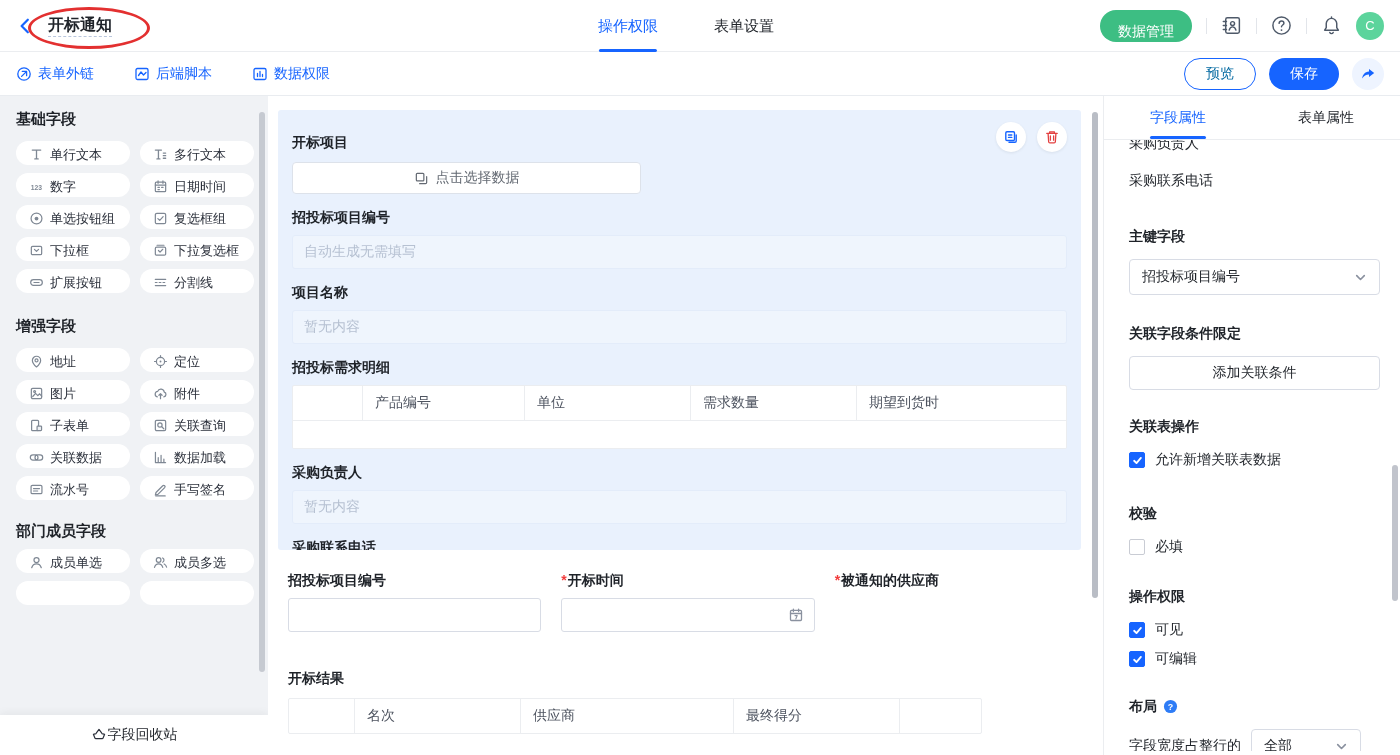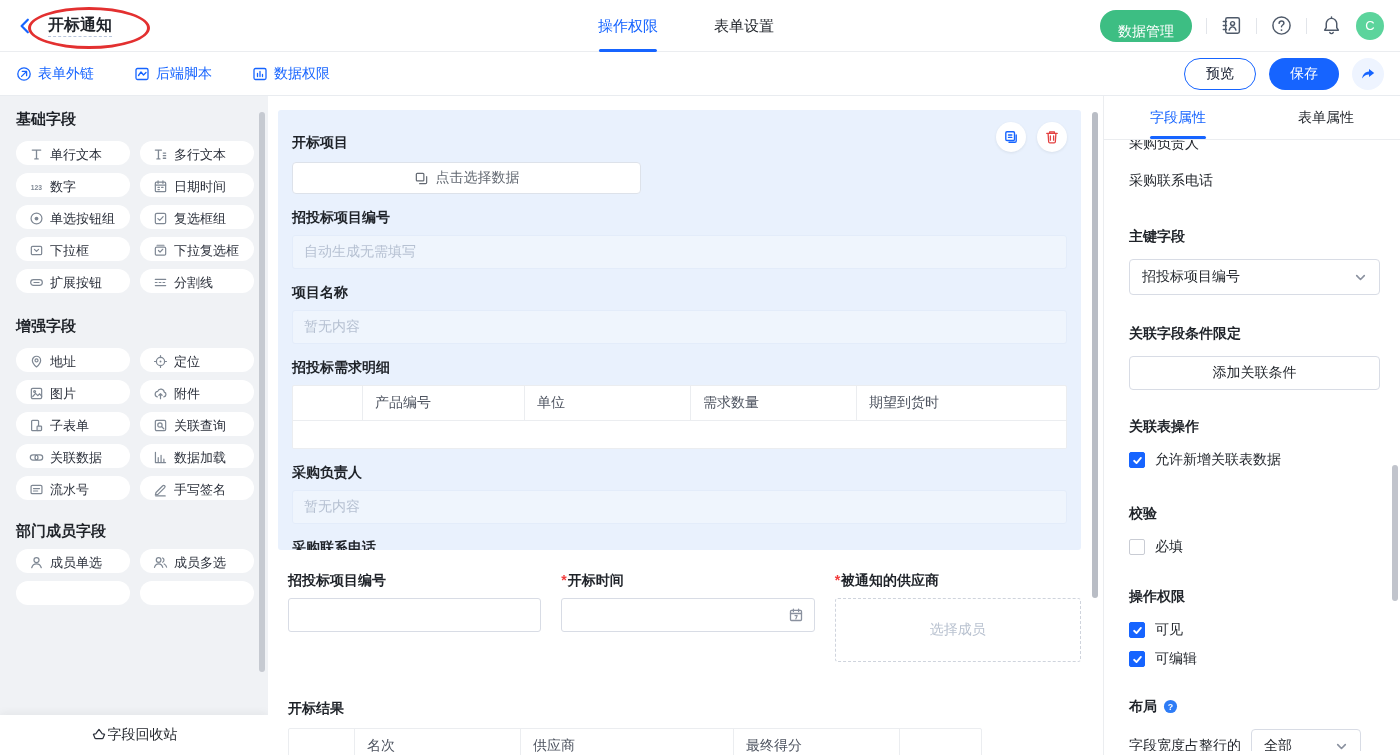--- a/index.html
+++ b/index.html
@@ -26,21 +26,21 @@
   .vdiv { width:1px; height:16px; background:#e2e5ea; }
   .tb-ic { width:21px; height:21px; color:#4e5969; cursor:pointer; }
   .avatar { width:28px; height:28px; border-radius:50%; background:#5cd49c; color:#fff; display:flex; align-items:center; justify-content:center; font-size:13px; cursor:pointer; }
 
   
   .toolbar { height:44px; flex:0 0 44px; display:flex; align-items:center; padding:0 16px; background:#fff; border-bottom:1px solid #e9ecf0; position:relative; z-index:2; }
   .tool-links { display:flex; gap:40px; }
   .tool-link { display:flex; align-items:center; gap:6px; color:#1664ff; font-size:14px; cursor:pointer; }
   .tool-link .icon { width:16px; height:16px; }
   .tool-right { margin-left:auto; display:flex; align-items:center; gap:13px; }
-  .btn-outline { height:32px; padding:0 21px; border-radius:16px; border:1px solid #1664ff; color:#0f172a; background:#fff; font-size:14px; cursor:pointer; font-family:inherit; }
+  .btn-outline { height:32px; padding:0 21px; border-radius:16px; border:1px solid #1664ff; color:#0369a1; background:#fff; font-size:14px; cursor:pointer; font-family:inherit; }
   .btn-primary { height:32px; padding:0 21px; border-radius:16px; border:none; color:#fff; background:#1664ff; font-size:14px; cursor:pointer; font-family:inherit; }
   .share-circle { width:32px; height:32px; border-radius:50%; background:#eef4ff; display:flex; align-items:center; justify-content:center; cursor:pointer; }
   .share-circle .icon { width:16px; height:16px; color:#1664ff; }
 
   
   .bodyrow { flex:1; display:flex; min-height:0; }
 
   
   .sidebar { width:268px; flex:0 0 268px; background:#f0f2f5; padding:14px 14px 0 16px; position:relative; overflow:hidden; }
   .sb-title { font-size:15px; font-weight:700; color:#1f2329; margin:0 0 12px; }
@@ -512,21 +512,20 @@
                 <svg viewBox="0 0 16 16" fill="none" stroke="currentColor" stroke-width="1.3" stroke-linecap="round" stroke-linejoin="round">
                   <rect x="2.5" y="3.4" width="11" height="10.1" rx="1"></rect>
                   <path d="M5.4 2.1v2.5M10.6 2.1v2.5M2.5 6.5h11"></path>
                   <path d="M7 8.6h2.2L7.8 12" stroke-width="1.1"></path>
                 </svg>
               </span>
             </div>
           </div>
           <div class="rf member">
             <div class="rf-label"><span class="req">*</span>被通知的供应商</div>
-            <div class="member-box">选择成员</div>
           </div>
         </section>
 
       <section class="result">
         <div class="f-label">开标结果</div>
         <div class="dtable" id="result-table">
             <div class="dt-head">
               <div class="dt-cell" style="flex-basis: 66px;"></div>
               <div class="dt-cell" style="flex-basis: 166px;">名次</div>
               <div class="dt-cell" style="flex-basis: 213px;">供应商</div>

